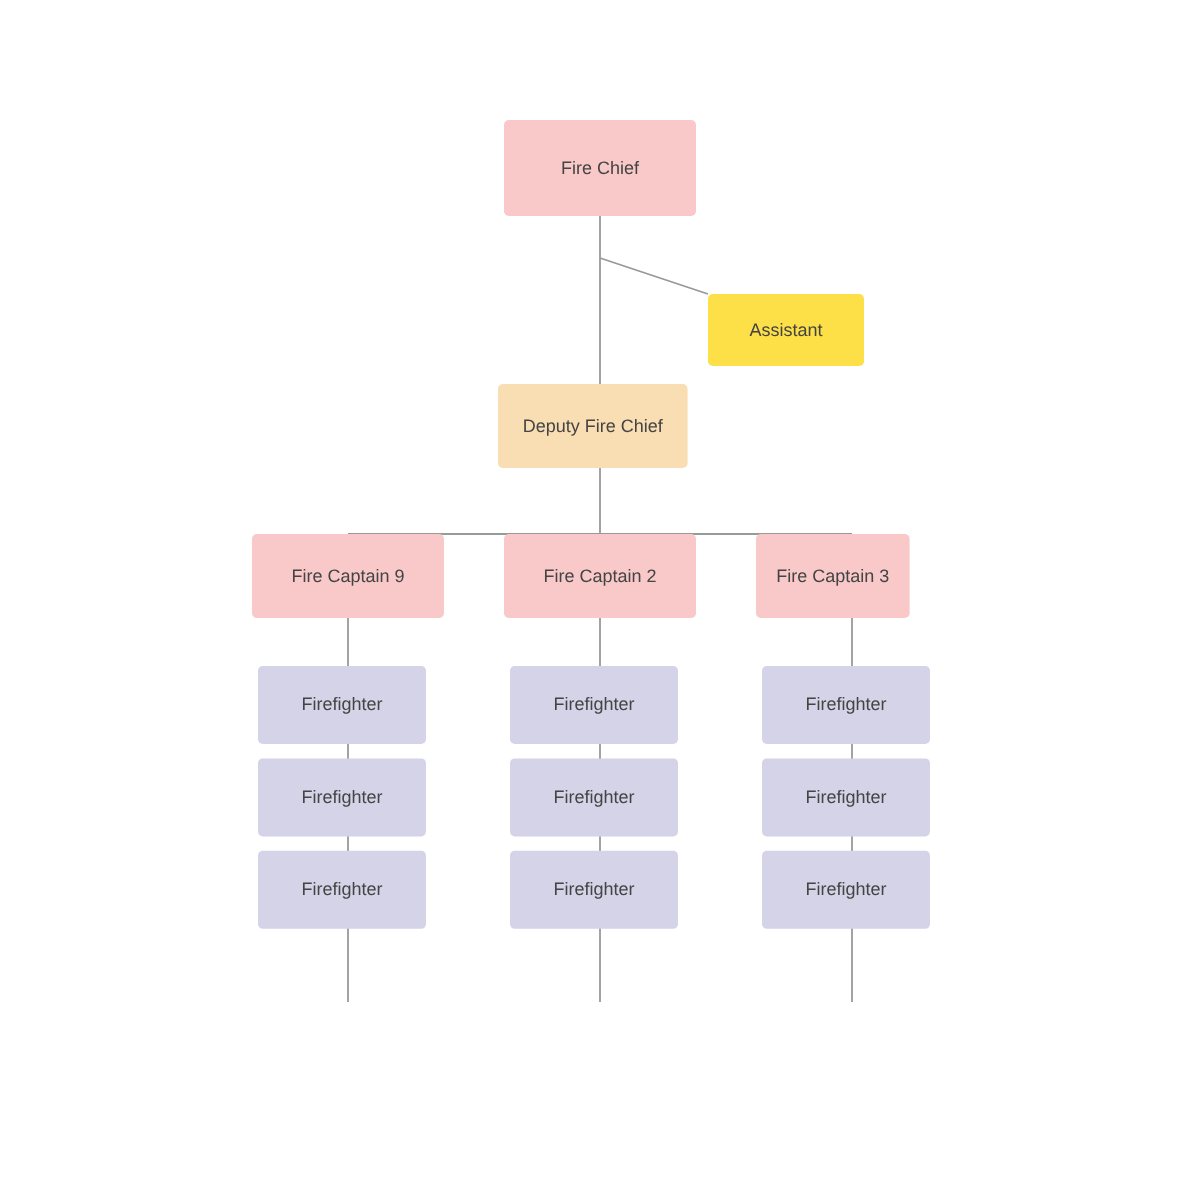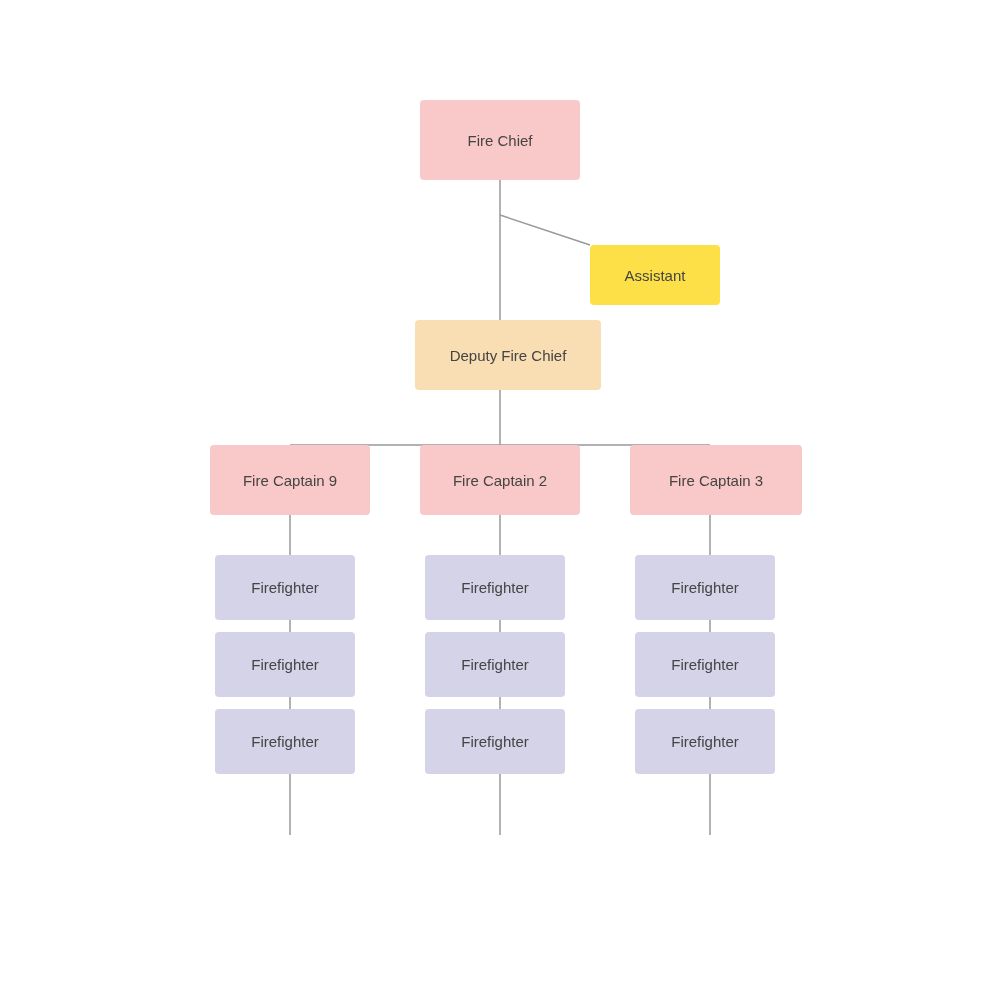--- a/index.html
+++ b/index.html
@@ -45,21 +45,21 @@
       background: #fde047;
       width: 130px;
       height: 60px;
       left: 590px;
       top: 215px;
       margin-top: 30px;
     }
 
     .node-deputy {
       background: #f9ddb3;
-      width: 186px;
+      width: 158px;
       height: 70px;
       left: 415px;
       top: 320px;
     }
 
     .node-captain1 {
       background: #f9c9c9;
       width: 160px;
       height: 70px;
       left: 210px;
@@ -70,21 +70,21 @@
       background: #f9c9c9;
       width: 160px;
       height: 70px;
       left: 420px;
       top: 445px;
       align-items: center;
     }
 
     .node-captain3 {
       background: #f9c9c9;
-      width: 172px;
+      width: 128px;
       height: 70px;
       left: 630px;
       top: 445px;
     }
 
     
     .node-ff {
       background: #d4d3e8;
       width: 140px;
       height: 65px;

